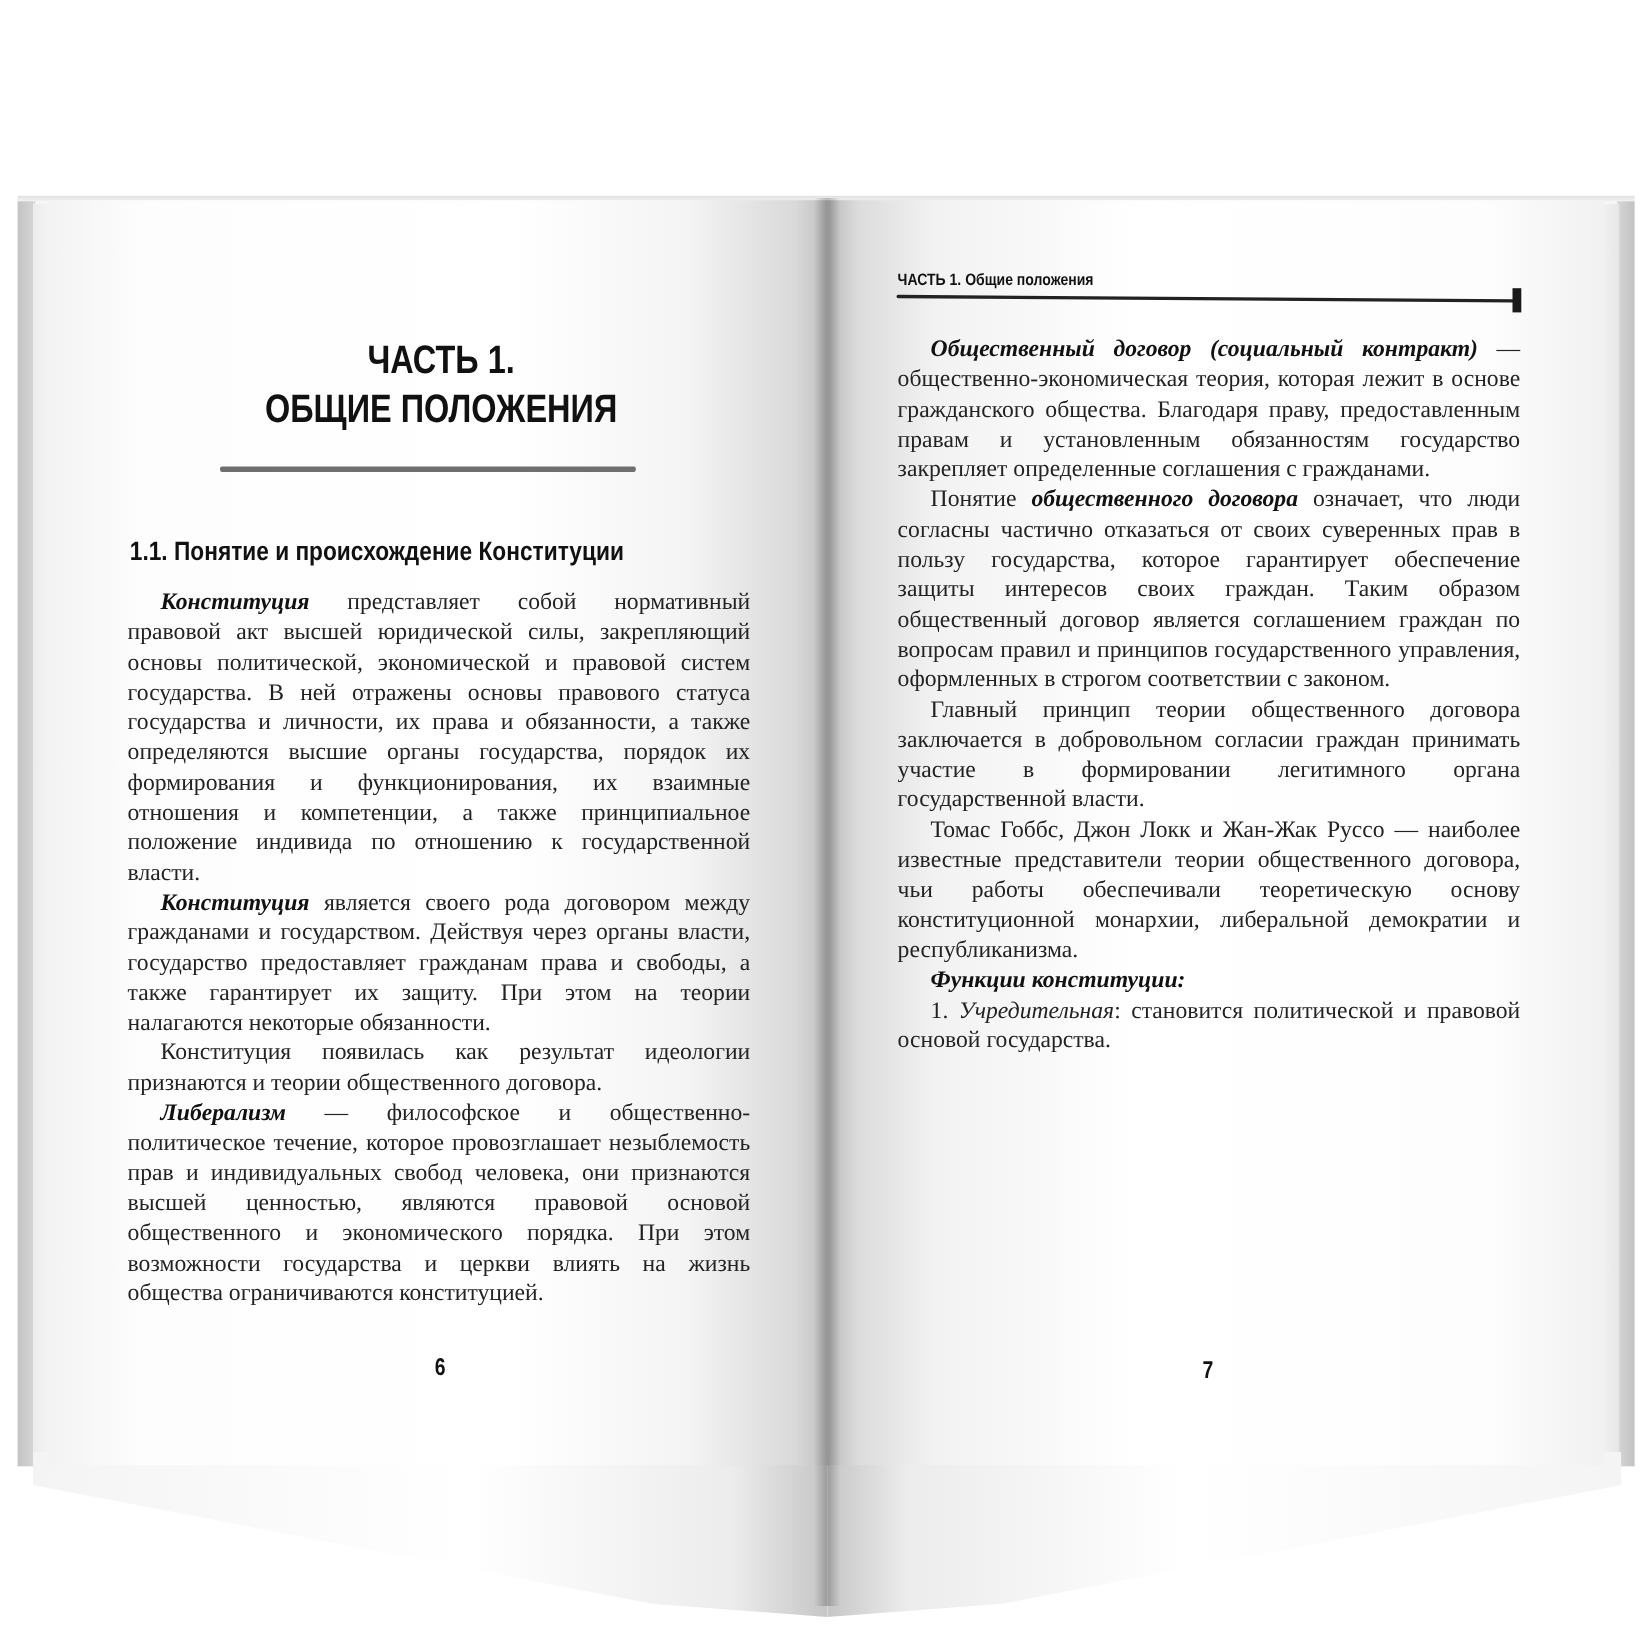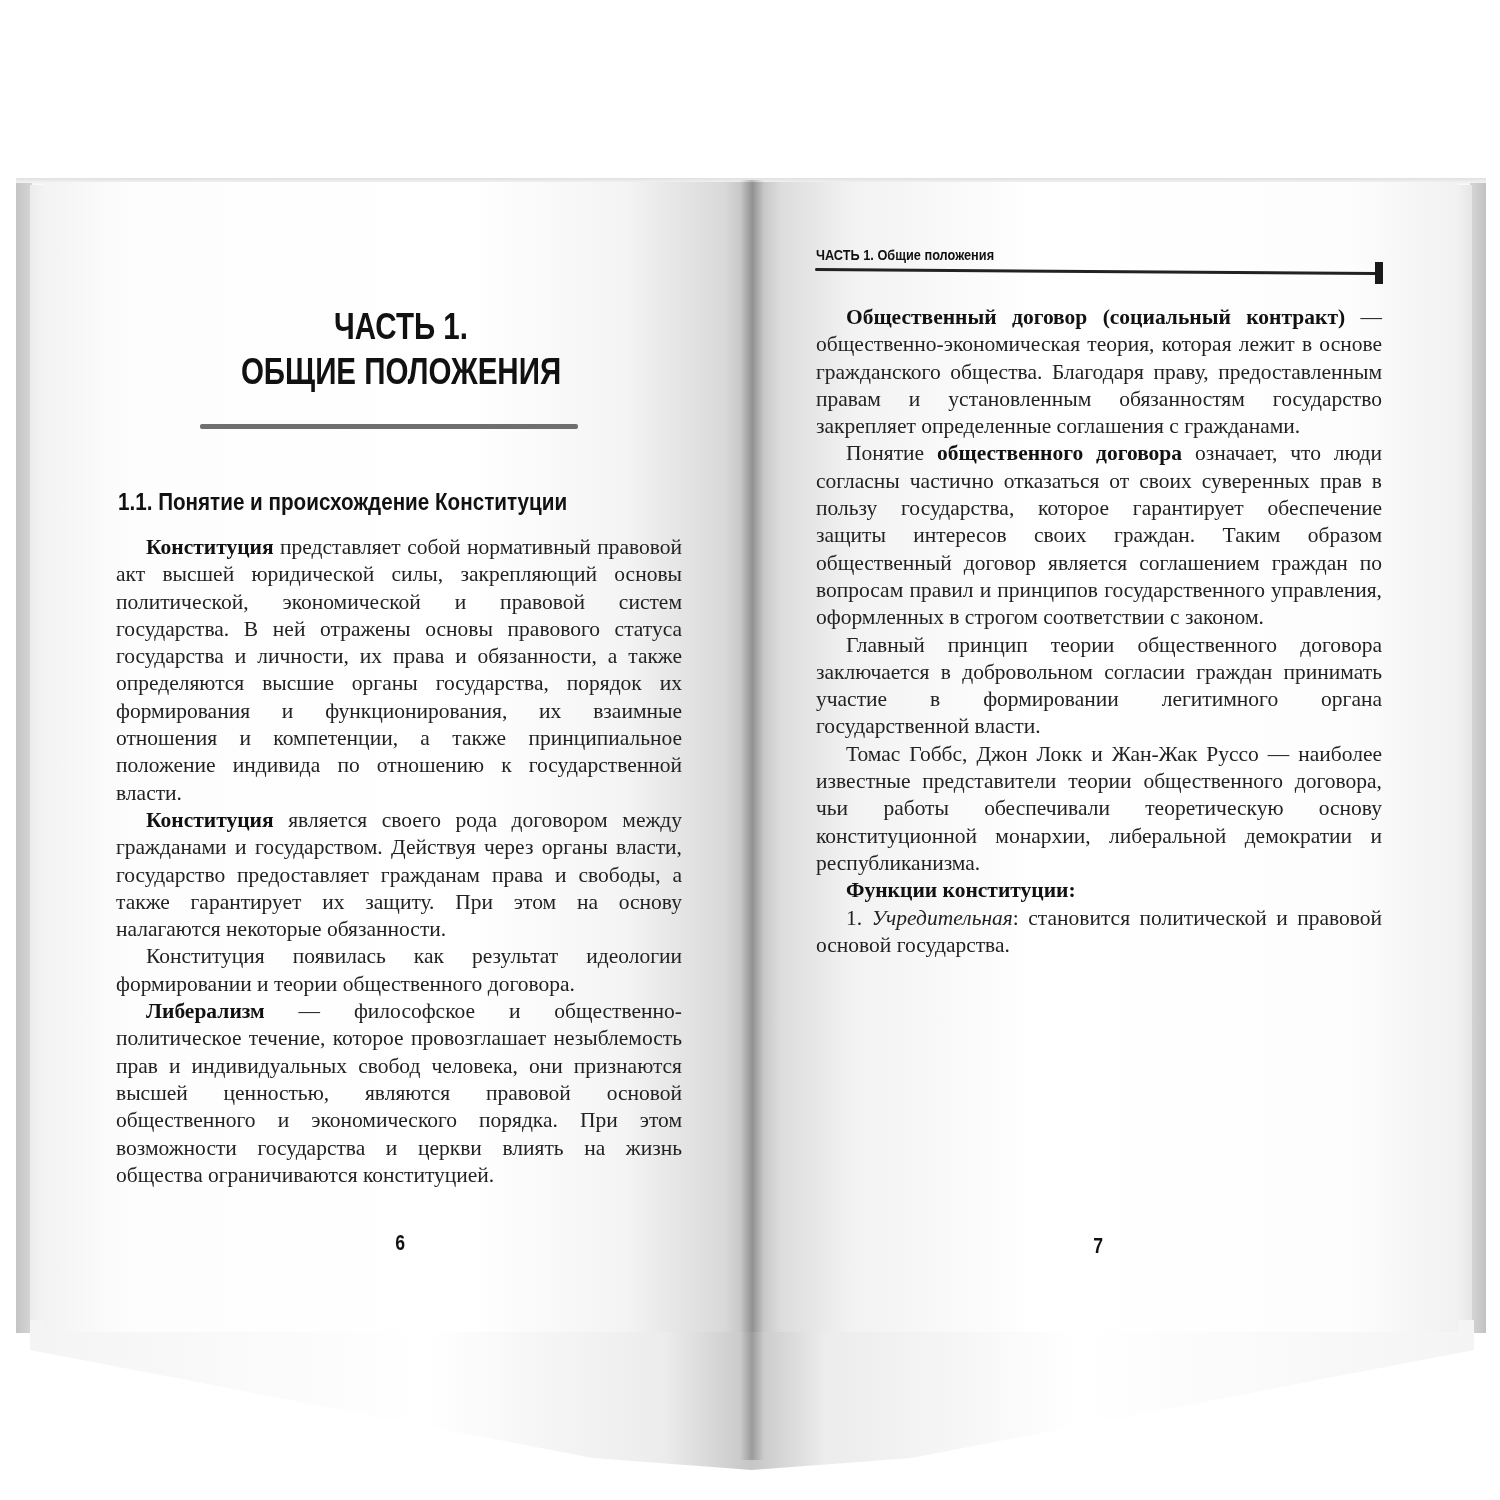--- a/index.html
+++ b/index.html
@@ -70,21 +70,21 @@
   .section-heading {
     position:absolute; left:118px; top:488px; width:600px;
     font-family:"Liberation Sans", sans-serif; font-weight:bold; font-size:24px; color:#111;
     transform:scaleX(0.86); transform-origin:left;
     white-space:nowrap;
   }
   .text-block {
     position:absolute; font-size:21.5px; line-height:27.3px; text-align:justify; color:#222;
   }
   .text-block p { margin:0; text-indent:30px; }
-  .text-block b { font-weight:bold; color:#111; }
+  .text-block b { font-weight:bold; color:#111;font-style:italic; }
   .text-block i { }
   .left-text { left:116px; top:534px; width:566px; }
   .right-text { left:816px; top:304px; width:566px; }
 
   .running-head {
     position:absolute; left:816px; top:246px;
     font-family:"Liberation Sans", sans-serif; font-weight:bold; font-size:15px; color:#111;
     transform:scaleX(0.85); transform-origin:left; white-space:nowrap;
   }
   .running-rule {
@@ -117,22 +117,22 @@
   <div class="spine-shadow"></div>
 
   <div class="chapter-title" style="top:306px;">ЧАСТЬ 1.</div>
   <div class="chapter-title" style="top:351px;">ОБЩИЕ ПОЛОЖЕНИЯ</div>
   <div class="title-rule"></div>
 
   <div class="section-heading">1.1. Понятие и происхождение Конституции</div>
 
   <div class="text-block left-text">
     <p><b>Конституция</b><span> представляет собой нормативный правовой акт высшей юридической силы, закрепляющий основы политической, экономической и правовой систем государства. В ней отражены основы правового статуса государства и личности, их права и обязанности, а также определяются высшие органы государства, порядок их формирования и функционирования, их взаимные отношения и компетенции, а также принципиальное положение индивида по отношению к государственной власти.</span></p>
-    <p><b>Конституция</b><span> является своего рода договором между гражданами и государством. Действуя через органы власти, государство предоставляет гражданам права и свободы, а также гарантирует их защиту. При этом на основу налагаются некоторые обязанности.</span></p>
-    <p><span>Конституция появилась как результат идеологии формировании и теории общественного договора.</span></p>
+    <p><b>Конституция</b><span> является своего рода договором между гражданами и государством. Действуя через органы власти, государство предоставляет гражданам права и свободы, а также гарантирует их защиту. При этом на теории налагаются некоторые обязанности.</span></p>
+    <p><span>Конституция появилась как результат идеологии признаются и теории общественного договора.</span></p>
     <p><b>Либерализм</b><span> — философское и общественно-политическое течение, которое провозглашает незыблемость прав и индивидуальных свобод человека, они признаются высшей ценностью, являются правовой основой общественного и экономического порядка. При этом возможности государства и церкви влиять на жизнь общества ограничиваются конституцией.</span></p>
   </div>
 
   <div class="page-number pn-left">6</div>
 
   <div class="running-head">ЧАСТЬ 1. Общие положения</div>
   <div class="running-rule"></div>
   <div class="running-tab"></div>
 
   <div class="text-block right-text">

